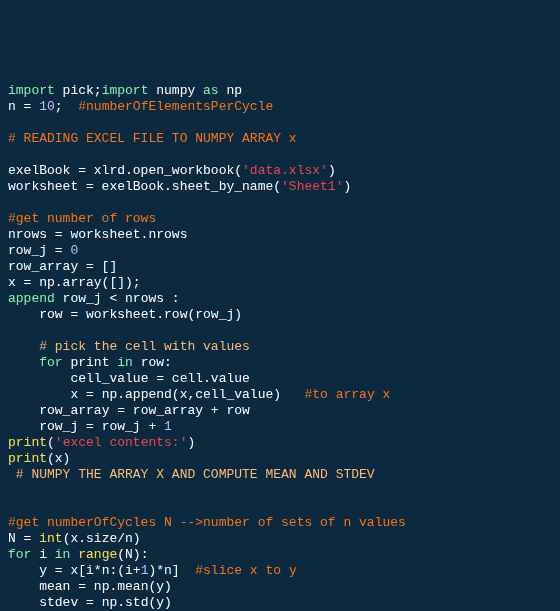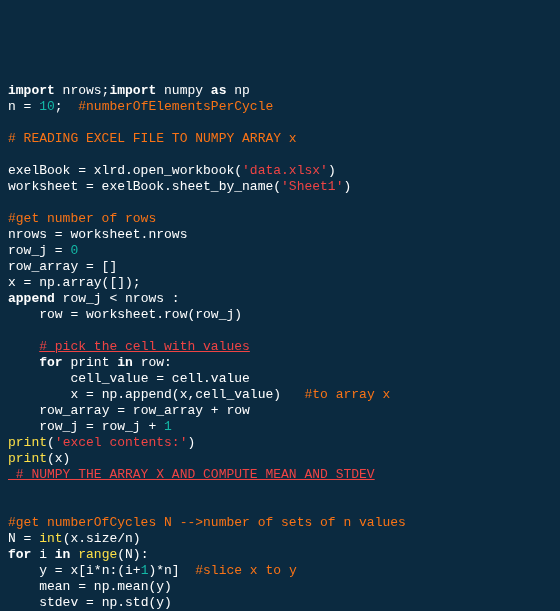--- a/index.html
+++ b/index.html
@@ -9,35 +9,35 @@
     height: 611px;
     padding: 3px 8px;
     font-family: Consolas, "Courier New", monospace;
     font-size: 13px;
     line-height: 16px;
     white-space: pre;
     overflow: hidden;
     color: #ffffff;
   }
   .code { display: block; }
-  .kw   { color: #ffffff; font-weight: bold; }   
+  .kw   { color: #86efac; }   
   .bi   { color: #fde047; }   
-  .num  { color: #14b8a6; }   
+  .num  { color: #c4b5fd; }   
   .str  { color: #ef4444; }   
   .cmt  { color: #f97316; }   
   .txt  { color: #ffffff; }   
-  .offc { color: #ef4444; text-decoration: underline; } 
+  .offc { color: #fdba74; } 
 </style>
 </head>
 <body>
 
 
 
 <div class="code">
-<span><span class="kw">import</span><span class="txt"> nrows;</span><span class="kw">import</span><span class="txt"> numpy </span><span class="kw">as</span><span class="txt"> np</span></span>
+<span><span class="kw">import</span><span class="txt"> pick;</span><span class="kw">import</span><span class="txt"> numpy </span><span class="kw">as</span><span class="txt"> np</span></span>
 <span><span class="txt">n = </span><span class="num">10</span><span class="txt">;  </span><span class="cmt">#numberOfElementsPerCycle</span></span>
 <span> </span>
 <span><span class="cmt"># READING EXCEL FILE TO NUMPY ARRAY x</span></span>
 <span> </span>
 <span><span class="txt">exelBook = xlrd.open_workbook(</span><span class="str">'data.xlsx'</span><span class="txt">)</span></span>
 <span><span class="txt">worksheet = exelBook.sheet_by_name(</span><span class="str">'Sheet1'</span><span class="txt">)</span></span>
 <span> </span>
 <span><span class="cmt">#get number of rows</span></span>
 <span><span class="txt">nrows = worksheet.nrows</span></span>
 <span><span class="txt">row_j = </span><span class="num">0</span></span>

